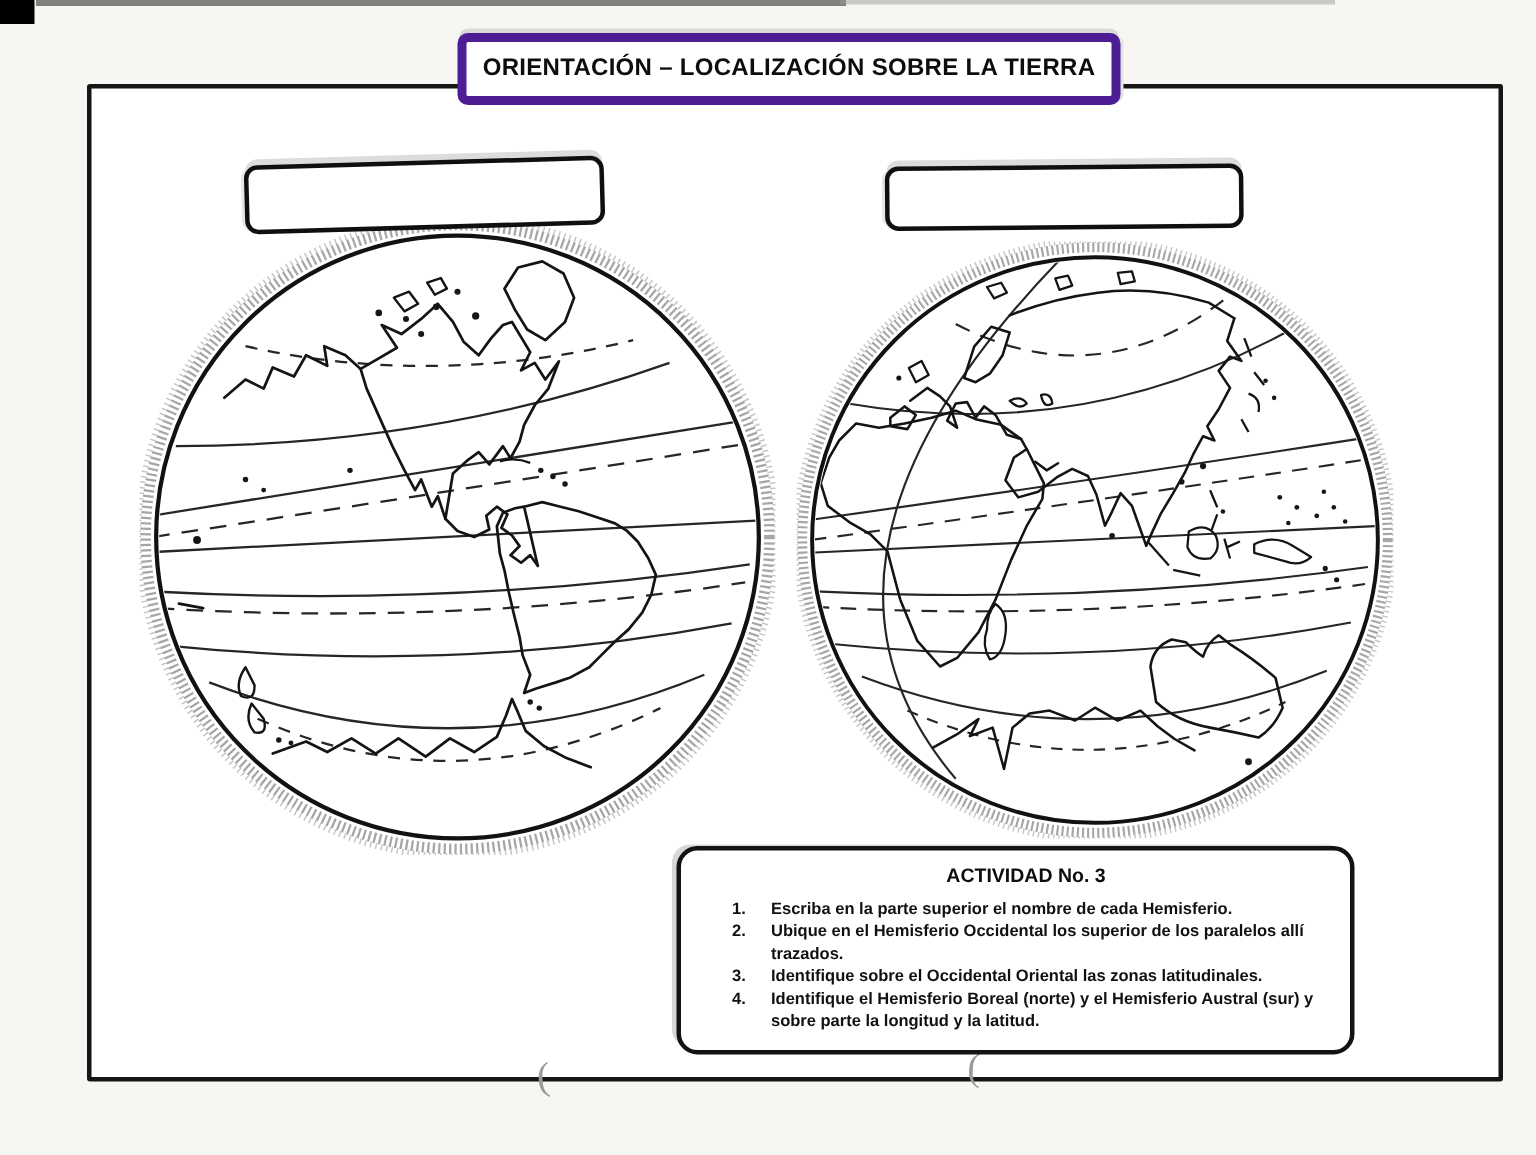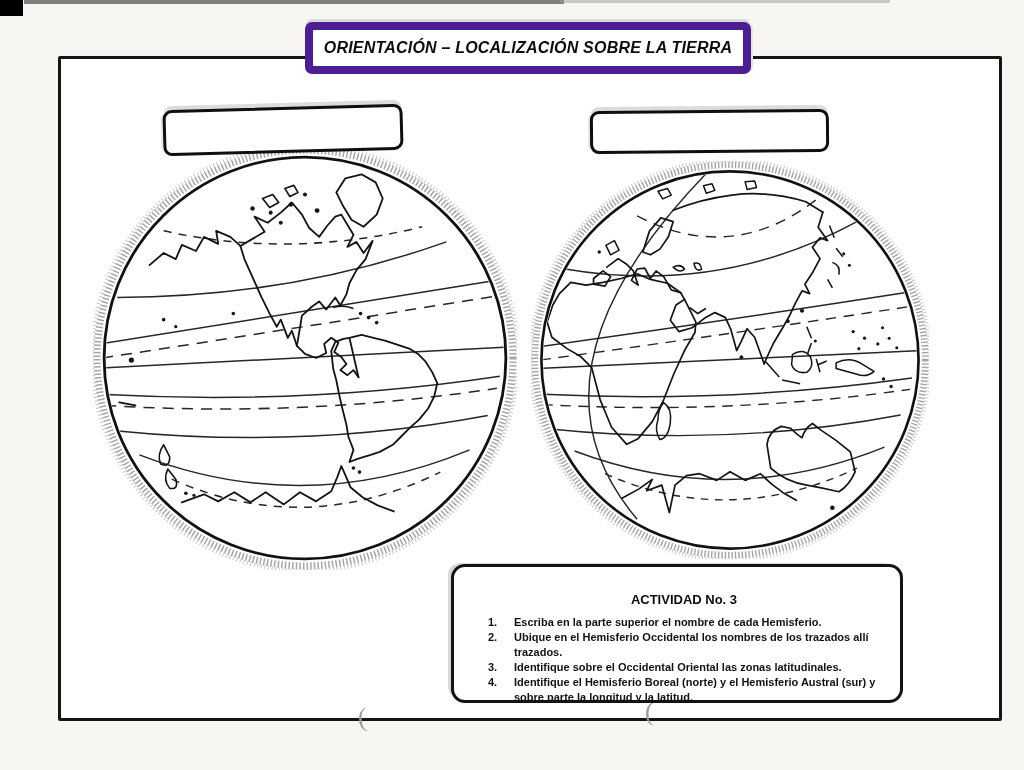--- a/index.html
+++ b/index.html
@@ -13,25 +13,24 @@
   .top-strip{position:absolute;left:24px;top:0;width:540px;height:4px;background:#585858;opacity:.75;}
   .top-strip2{position:absolute;left:560px;top:0;width:330px;height:3px;background:#9a9a9a;opacity:.5;}
 
   .frame{
     position:absolute;left:58px;top:56px;width:938px;height:659px;
     border:3px solid #151515;background:#ffffff;border-radius:2px;
   }
 
   .title-box{
     position:absolute;left:305px;top:22px;width:430px;height:36px;
-    background:#fff;border:8px solid #4c1d95;border-radius:7px;
+    background:#fff;border:6px solid #4c1d95;border-radius:7px;
     display:flex;align-items:center;justify-content:center;
     box-shadow:0 -4px 0 -1px #d9d9d9, 4px 0 0 -2px #e3e3e3;
     z-index:5;
-    font-style:italic;
   }
   .title-box span{font-weight:bold;font-size:16px;letter-spacing:.2px;color:#0d0d0d;}
 
   .answer-box{
     position:absolute;background:#fff;border:3.5px solid #0f0f0f;border-radius:9px;
     box-shadow:0 -5px 0 -1px #dcdcdc, -4px 0 0 -2px #e6e6e6;
     z-index:4;
   }
   .answer-box.west{left:163px;top:107px;width:234px;height:40px;transform:rotate(-1.6deg);}
   .answer-box.east{left:590px;top:110px;width:233px;height:37px;transform:rotate(-0.5deg);}
@@ -39,21 +38,21 @@
   .map{position:absolute;z-index:3;}
   .map.west{left:93px;top:146px;}
   .map.east{left:531px;top:161px;}
 
   .activity-box{
     position:absolute;left:451px;top:564px;width:452px;height:139px;
     background:#fff;border:3px solid #131313;border-radius:14px;
     box-shadow:-5px -3px 0 -2px #d8d8d8;
     box-sizing:border-box;padding:9px 20px 0 34px;z-index:4;
   }
-  .activity-title{text-align:center;font-weight:bold;font-size:13px;margin:16px 0 8px 0;color:#0d0d0d;}
+  .activity-title{text-align:center;font-weight:bold;font-size:13px;margin:0 0 8px 0;color:#0d0d0d;}
   .activity-list{margin:0;padding:0;list-style:none;}
   .activity-item{display:flex;font-weight:bold;font-size:11px;line-height:15px;color:#111;}
   .activity-item .num{width:26px;flex:none;}
   .activity-item .txt{width:382px;}
 
   .paren{position:absolute;color:#9b9b9b;font-size:26px;font-weight:400;z-index:2;
          font-family:"Liberation Serif", serif;}
   .paren.p1{left:358px;top:703px;transform:rotate(-4deg);}
   .paren.p2{left:645px;top:697px;transform:rotate(2deg);}
 
@@ -253,21 +252,21 @@
 
 <div class="activity-box">
   <p class="activity-title">ACTIVIDAD No. 3</p>
   <ol class="activity-list">
     <li class="activity-item">
       <span class="num">1.</span>
       <span class="txt">Escriba en la parte superior el nombre de cada Hemisferio.</span>
     </li>
     <li class="activity-item">
       <span class="num">2.</span>
-      <span class="txt">Ubique en el Hemisferio Occidental los nombres de los trazados allí trazados.</span>
+      <span class="txt">Ubique en el Hemisferio Occidental los superior de los paralelos allí trazados.</span>
     </li>
     <li class="activity-item">
       <span class="num">3.</span>
       <span class="txt">Identifique sobre el Occidental Oriental las zonas latitudinales.</span>
     </li>
     <li class="activity-item">
       <span class="num">4.</span>
       <span class="txt">Identifique el Hemisferio Boreal (norte) y el Hemisferio Austral (sur) y sobre parte la longitud y la latitud.</span>
     </li>
   </ol>

